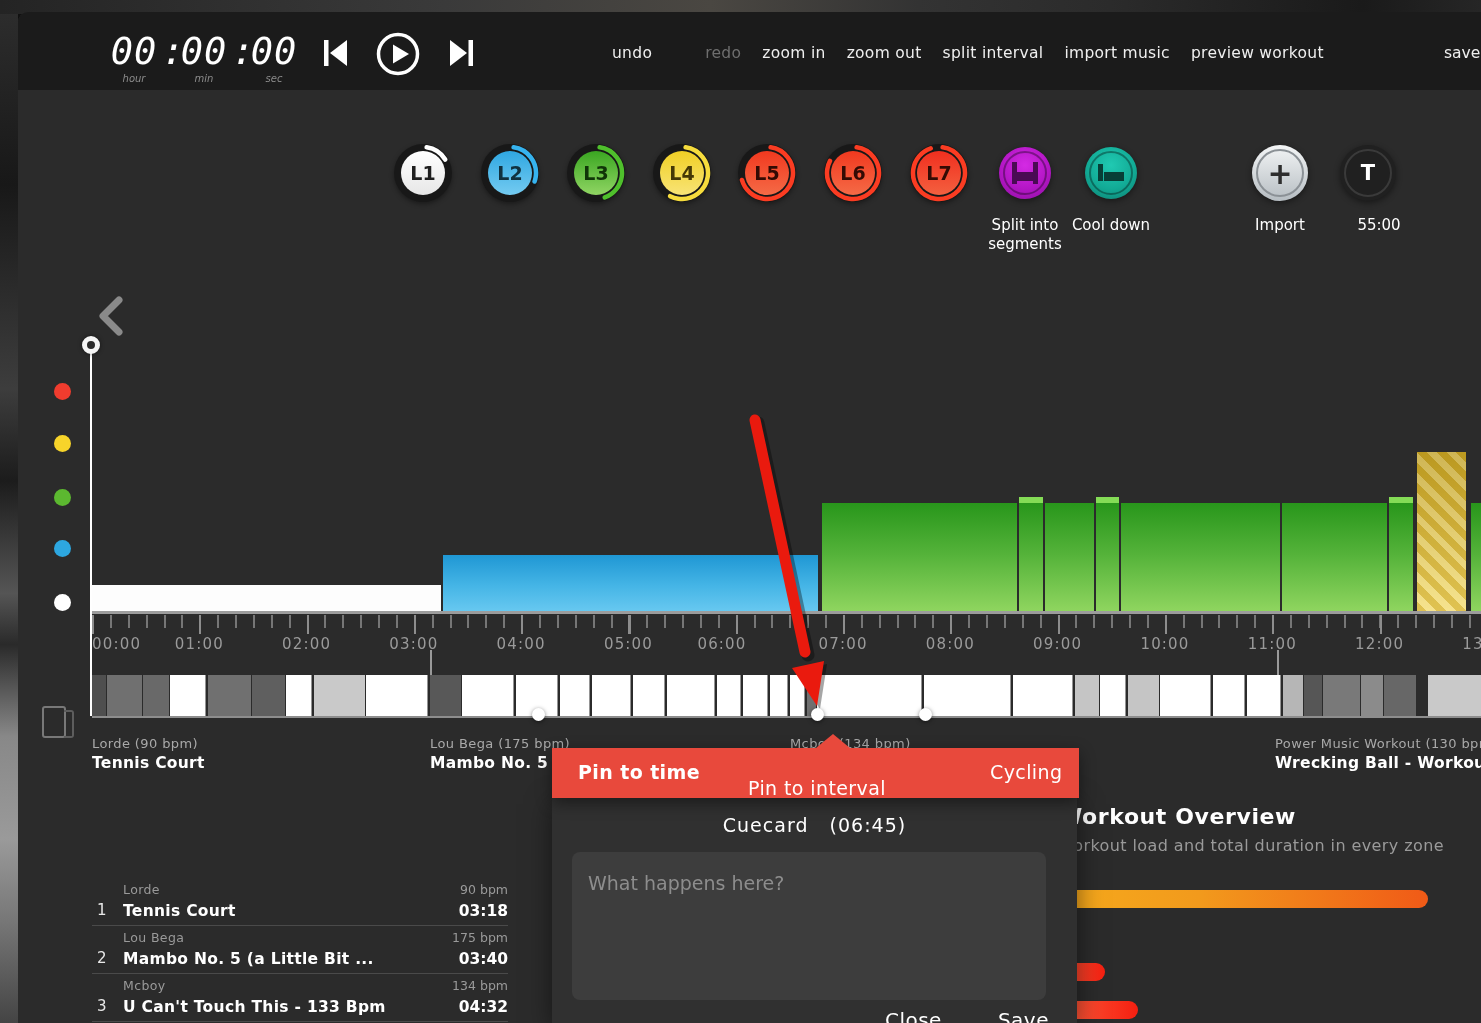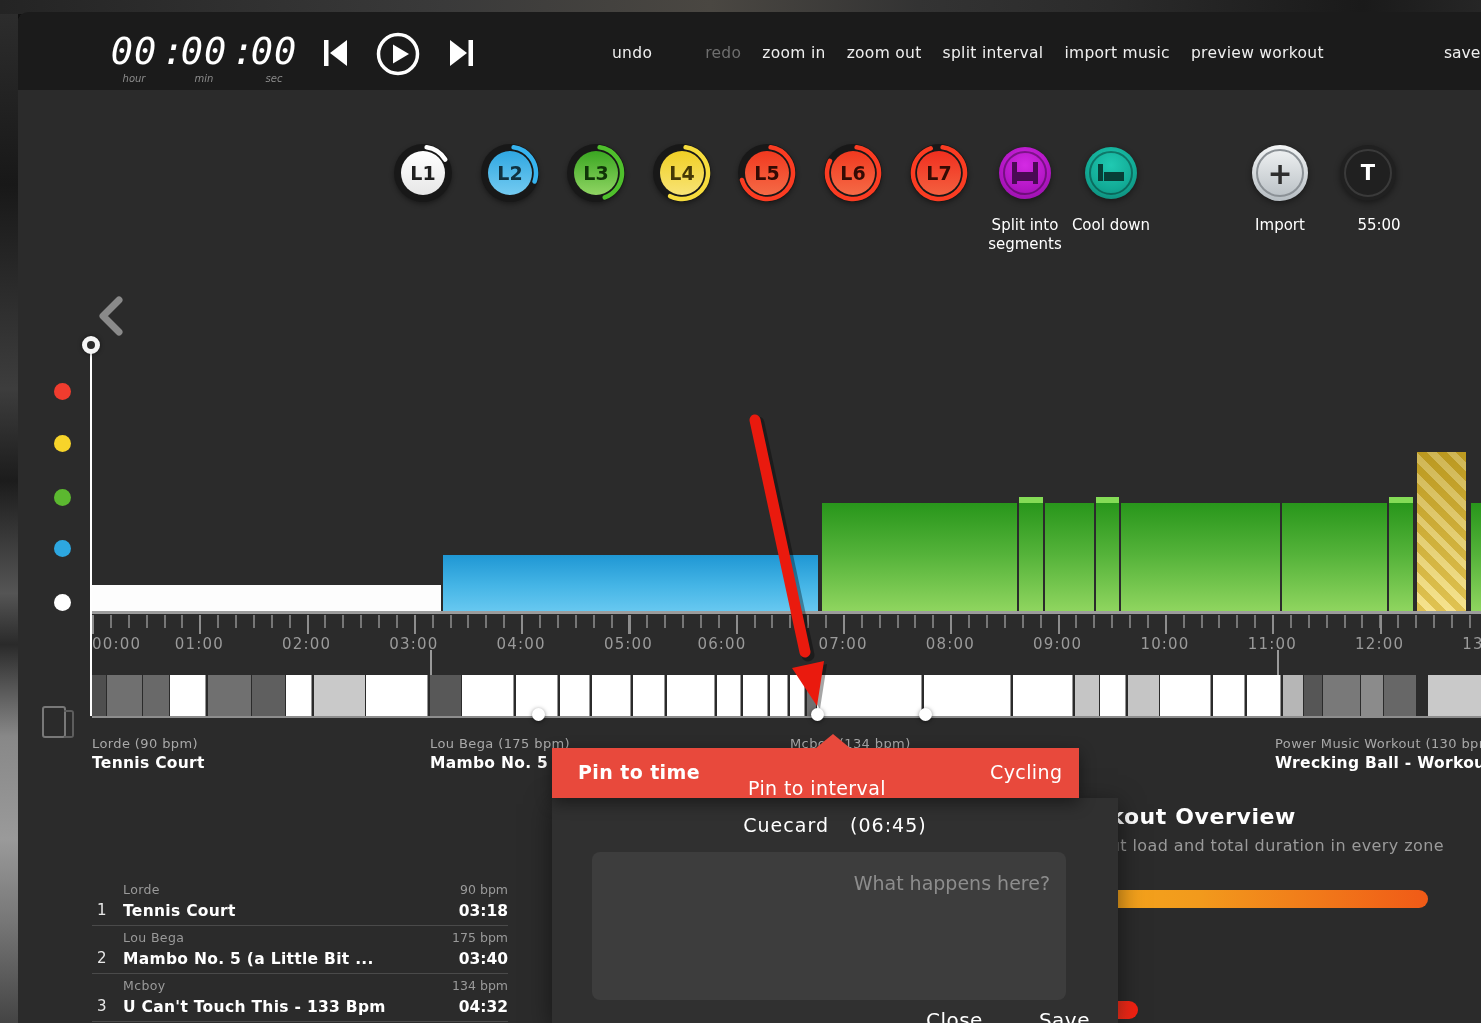--- a/index.html
+++ b/index.html
@@ -108,27 +108,27 @@
   #ctx-menu { position:absolute; left:534px; top:736px; width:527px; height:50px; background:#e8493c;
     z-index:50; box-shadow:0 5px 16px rgba(0,0,0,.45); }
   #ctx-menu .notch { position:absolute; left:264px; top:-14px; width:0; height:0;
     border-left:17px solid transparent; border-right:17px solid transparent; border-bottom:14px solid #e8493c; }
   #ctx-menu .item { position:absolute; top:13px; color:#fff; font-size:19px; letter-spacing:.4px; cursor:pointer; }
   #ctx-pin-time { left:26px; font-weight:bold; }
   #ctx-pin-interval { left:196px;margin-top:16px; }
   #ctx-delete { left:438px; }
 
   
-  #cuecard { position:absolute; left:534px; top:786px; width:566px; height:225px; background:#303030;
+  #cuecard { position:absolute; left:534px; top:786px; width:525px; height:225px; background:#303030;
     z-index:40; box-shadow:0 6px 24px rgba(0,0,0,.5); }
   #cuecard .title { position:absolute; left:0; right:0; top:16px; text-align:center; color:#fff;
     font-size:19px; letter-spacing:1px; }
-  #cuecard textarea { position:absolute; left:40px; top:54px; width:474px; height:148px; resize:none;
+  #cuecard textarea { position:absolute; left:20px; top:54px; width:474px; height:148px; resize:none;
     background:#3d3d3d; border:none; border-radius:8px; padding:20px 16px; font-size:19px; color:#ddd;
-    font-family:"DejaVu Sans","Liberation Sans",sans-serif; outline:none;text-align:right; }
+    font-family:"DejaVu Sans","Liberation Sans",sans-serif; outline:none; }
   #cuecard textarea::placeholder { color:#8d8d8d; }
   #cuecard .btns { position:absolute; right:28px; top:210px; display:flex; gap:56px; }
   #cuecard .btns span { color:#fff; font-size:20px; letter-spacing:.5px; cursor:pointer; }
 
   
   #winfo { position:absolute; left:74px; top:792px; width:416px; z-index:10; }
   #winfo .wtitle { color:#fff; font-size:22px; font-weight:bold; letter-spacing:.6px; }
   #winfo .wby { color:#9a9a9a; font-size:16px; margin-top:6px; letter-spacing:.4px; }
   #playlist { position:absolute; left:74px; top:866px; width:416px; z-index:10; }
   .prow { position:relative; height:48px; border-bottom:1px solid #4a4a4a; }

